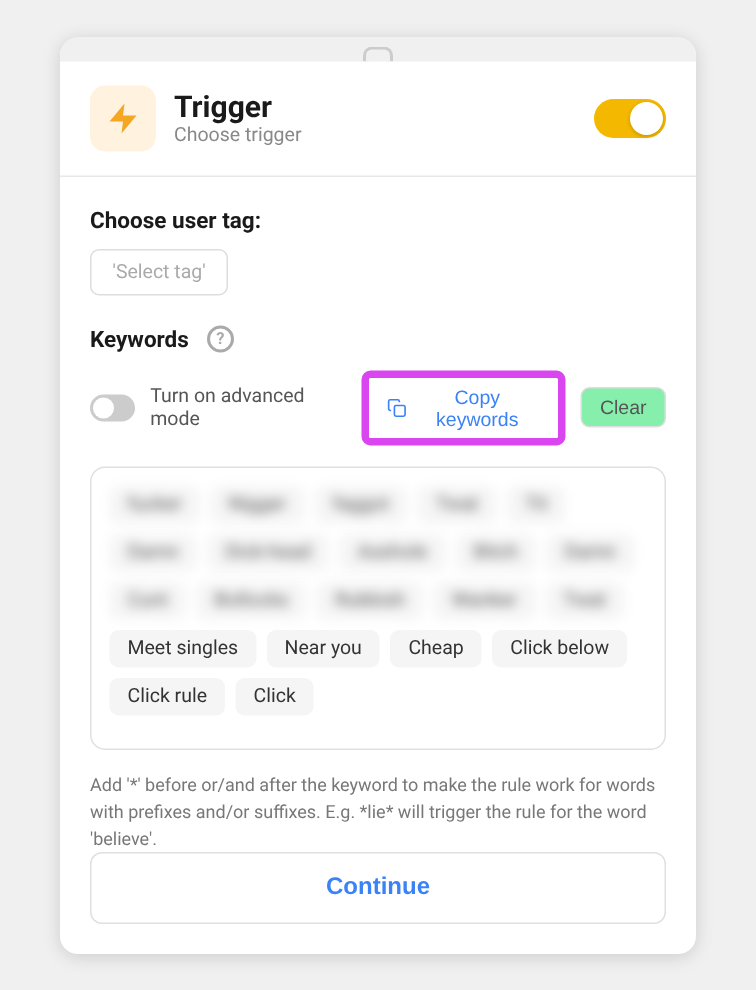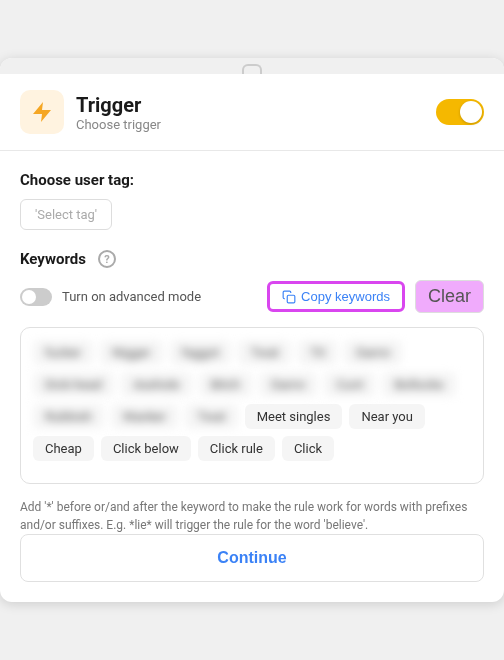--- a/index.html
+++ b/index.html
@@ -5,21 +5,21 @@
     * { box-sizing: border-box; margin: 0; padding: 0; }
     body {
       font-family: -apple-system, BlinkMacSystemFont, 'Segoe UI', Roboto, sans-serif;
       background: #f0f0f0;
       display: flex;
       justify-content: center;
       align-items: center;
       min-height: 100vh;
     }
     .card {
-      width: 504px;
+      width: 424px;
       background: #fff;
       border-radius: 12px;
       box-shadow: 0 2px 12px rgba(0,0,0,0.15);
       overflow: hidden;
     }
     
     .header {
       display: flex;
       align-items: center;
       justify-content: space-between;
@@ -142,36 +142,36 @@
       left: 2px;
     }
     .advanced-label {
       font-size: 13px;
       color: #555;
     }
     .copy-btn {
       display: flex;
       align-items: center;
       gap: 5px;
-      border: 3px solid #d946ef;
+      border: 5px solid #d946ef;
       color: #3b82f6;
       background: #fff;
       border-radius: 6px;
       padding: 5px 12px;
       font-size: 13px;
       cursor: pointer;
       margin-left: auto;
     }
     .clear-btn {
       border: 1px solid #ddd;
       color: #555;
-      background: #f0abfc;
+      background: #86efac;
       border-radius: 6px;
       padding: 5px 12px;
-      font-size: 18px;
+      font-size: 13px;
       cursor: pointer;
     }
     
     .keywords-box {
       border: 1px solid #e0e0e0;
       border-radius: 10px;
       padding: 12px;
       margin-bottom: 14px;
     }
     .keywords-grid {

